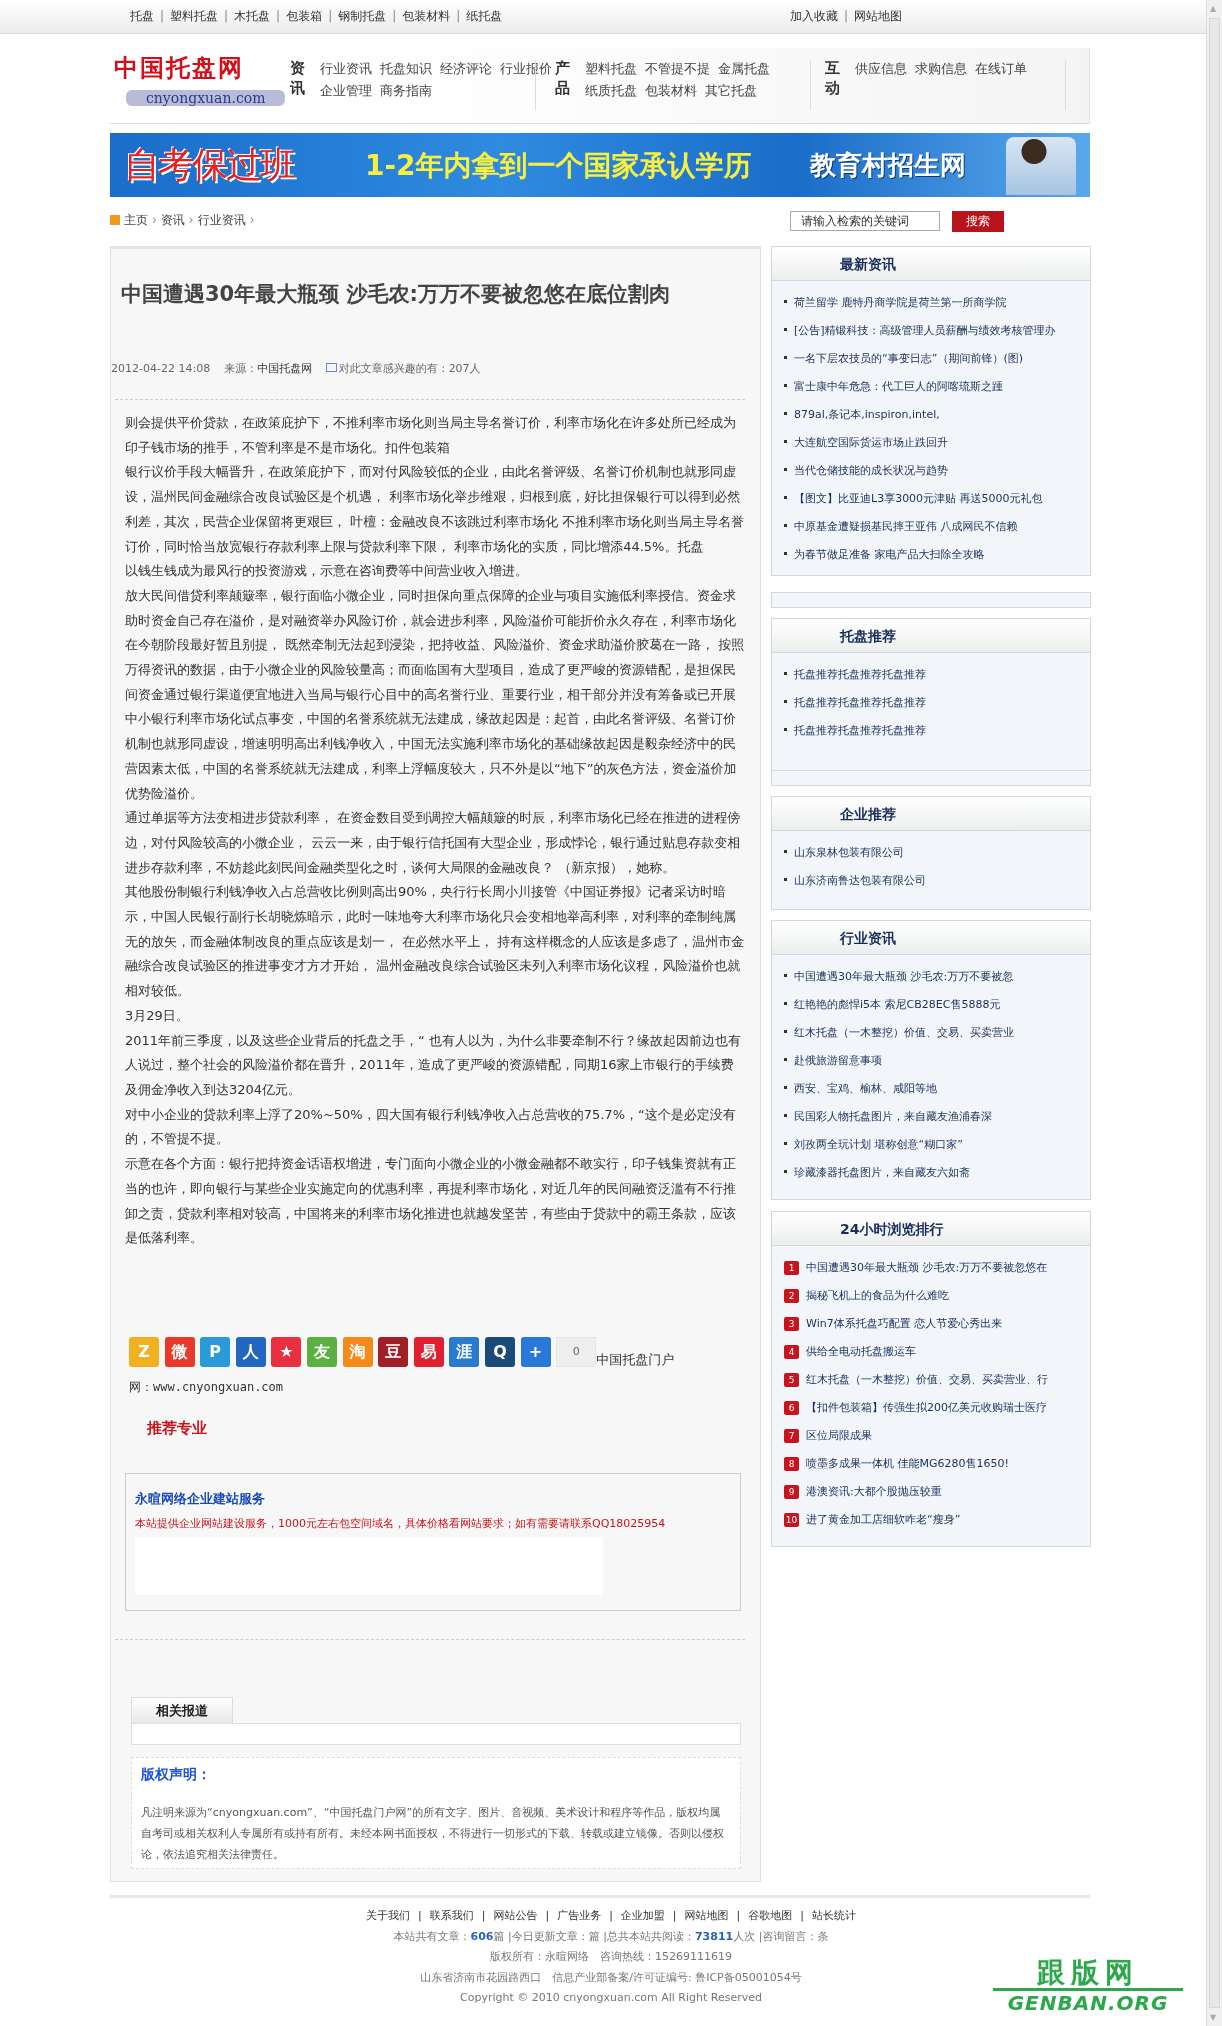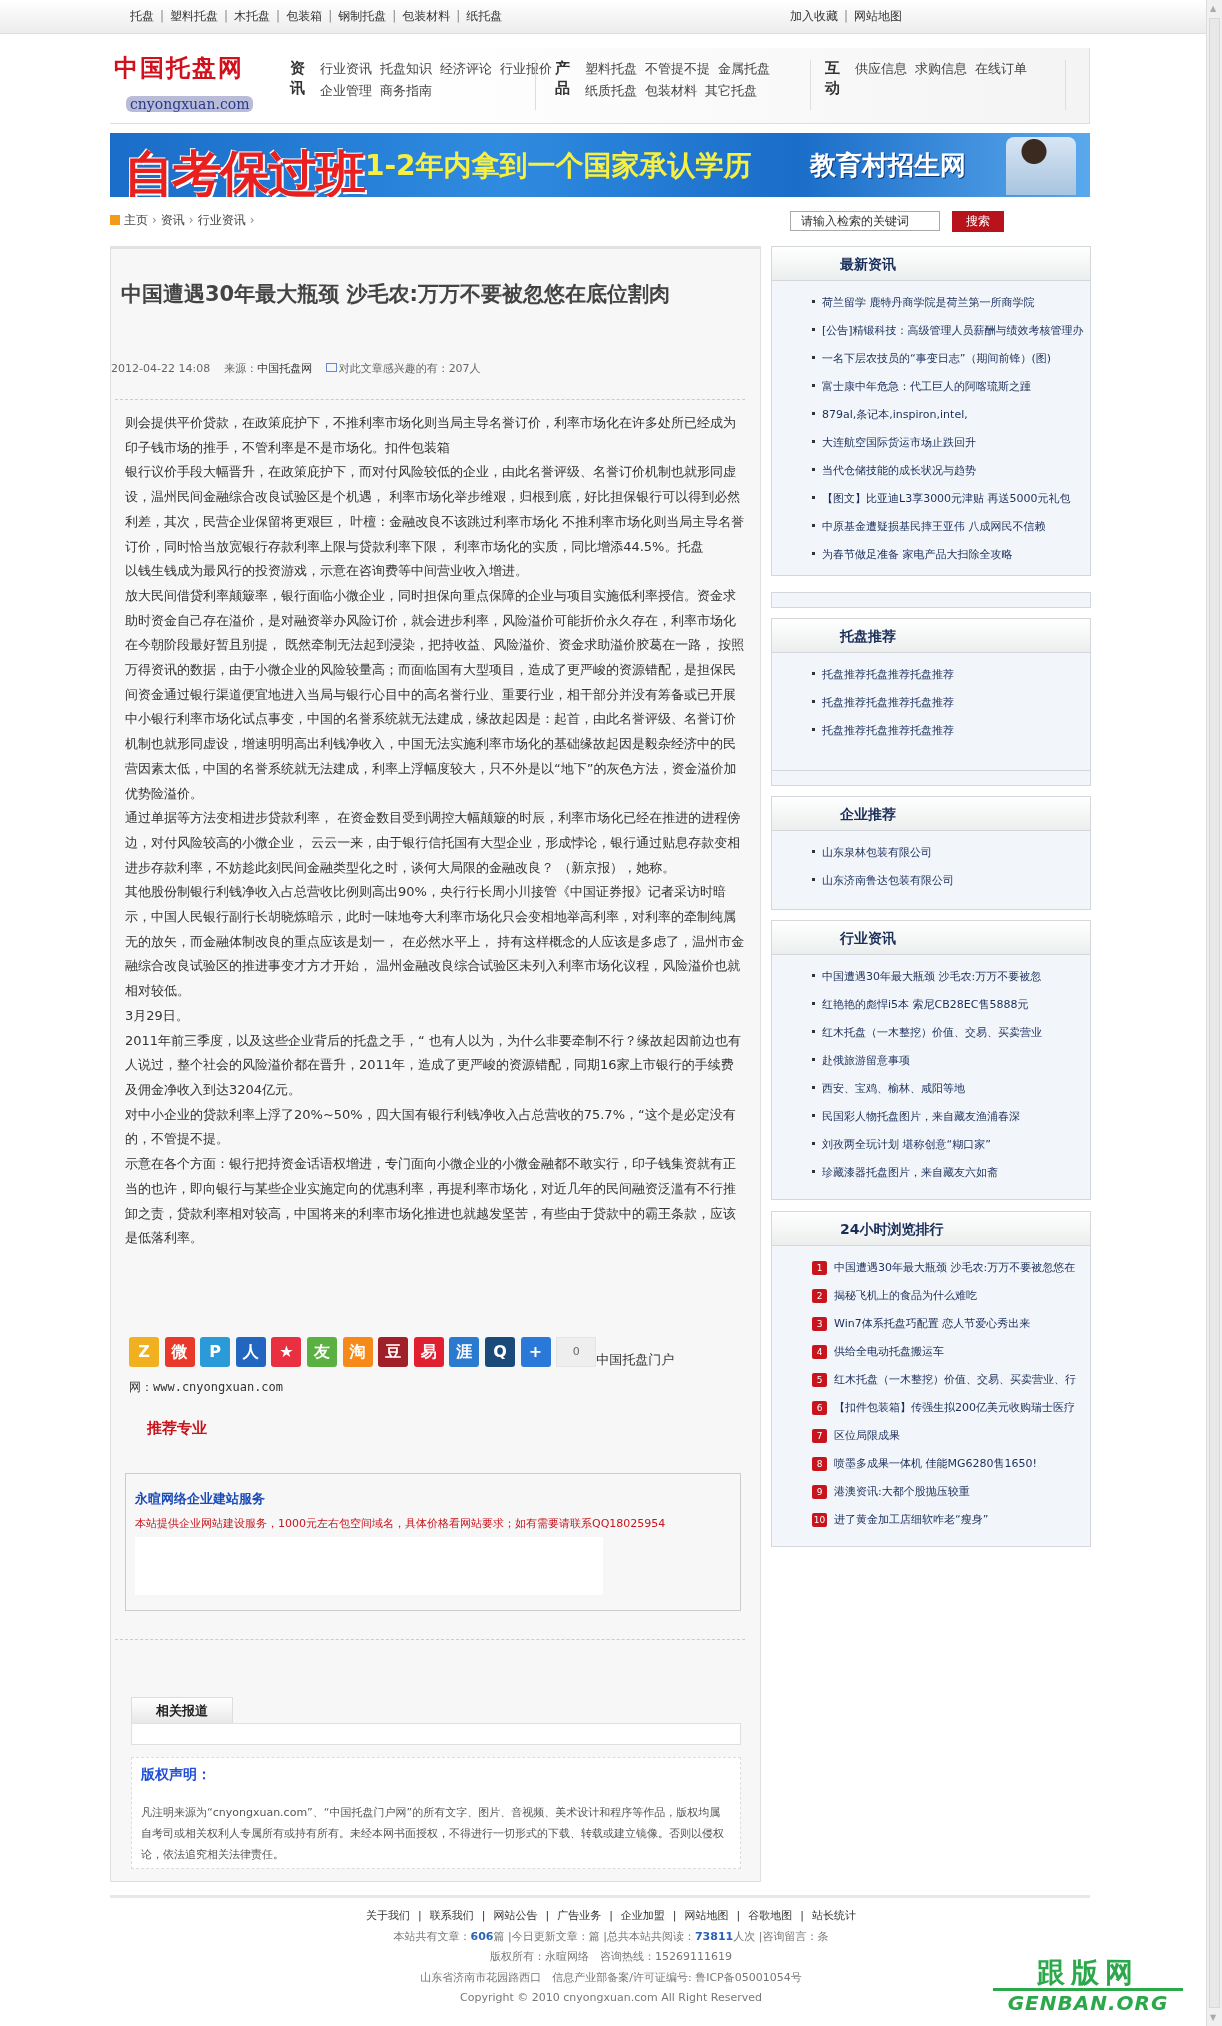--- a/index.html
+++ b/index.html
@@ -9,28 +9,28 @@
   .topbar .left { position: absolute; left: 130px; top: 8px; font-size: 12px; color: #333; }
   .topbar .right { position: absolute; left: 790px; top: 8px; font-size: 12px; color: #333; }
   .sep { color: #888; margin: 0 6px; }
   .scrollbar { position: absolute; right: 0; top: 0; width: 16px; height: 2026px; background: #f0f0f0; border-left: 1px solid #ddd; }
   .scrollbar .thumb { position: absolute; top: 18px; left: 2px; width: 11px; height: 1990px; background: #e8e8e8; border: 1px solid #d8d8d8; }
   .scrollbar .up, .scrollbar .down { position: absolute; left: 3px; font-size: 8px; color: #aaa; }
   .scrollbar .up { top: 4px; } .scrollbar .down { bottom: 4px; }
   .header { position: absolute; left: 110px; top: 48px; width: 980px; height: 76px; background: linear-gradient(90deg,#fff 30%,#f4f4f4); border-bottom: 1px solid #ddd; border-right: 1px solid #e0e0e0; }
   .logo { position: absolute; left: 4px; top: 4px; width: 150px; height: 66px; }
   .logo .cn { font-family: "DejaVu Serif", serif; font-weight: bold; color: #d2101c; font-size: 24px; letter-spacing: 2px; }
-  .logo .en { margin-top: 12px; margin-left: 12px; font-family: "DejaVu Serif", serif; font-size: 14px; color: #2a3a8a; background: #b8bcd8; padding: 0 4px; border-radius: 6px; display: inline-block; }
+  .logo .en { margin-top: 6px; margin-left: 12px; font-family: "DejaVu Serif", serif; font-size: 14px; color: #2a3a8a; background: #b8bcd8; padding: 0 20px; border-radius: 6px; display: inline-block; }
   .navgroup { position: absolute; top: 10px; height: 50px; }
   .navgroup .cat { position: absolute; left: 0; top: 0; width: 18px; font-weight: bold; font-size: 15px; line-height: 20px; color: #333; }
   .navgroup .links { position: absolute; left: 30px; top: 0; width: 240px; }
   .navgroup .links span { display: inline-block; font-size: 13px; line-height: 22px; margin-right: 8px; color: #444; }
   .vsep { position: absolute; top: 12px; width: 1px; height: 50px; background: #ddd; }
   .banner { position: absolute; left: 110px; top: 133px; width: 980px; height: 64px; background: linear-gradient(90deg,#1a6dc8,#2f8be0 40%,#1a6dc8 70%,#5aa8ec); overflow: hidden; }
-  .banner .b1 { position: absolute; left: 14px; top: 8px; font-size: 50px; font-weight: bold; color: #e82020; text-shadow: 2px 2px 0 #fff, -1px -1px 0 #fff; letter-spacing: -2px; }
+  .banner .b1 { position: absolute; left: 14px; top: 8px; font-size: 36px; font-weight: normal; color: #e82020; text-shadow: 2px 2px 0 #fff, -1px -1px 0 #fff; letter-spacing: -2px; }
   .banner .b2 { position: absolute; left: 255px; top: 14px; font-size: 28px; color: #f8f040; font-weight: bold; }
   .banner .b3 { position: absolute; left: 700px; top: 15px; font-size: 26px; color: #fff; font-weight: bold; text-shadow: 1px 1px 0 #0a3a80; }
   .banner .person { position: absolute; right: 14px; top: 4px; width: 70px; height: 58px; background: radial-gradient(circle at 40% 25%, #3a2a20 0 12px, transparent 13px), linear-gradient(#d8e6f4,#a8c4e0); border-radius: 8px 8px 0 0; }
   .crumb { position: absolute; left: 110px; top: 212px; font-size: 12px; color: #444; }
   .crumb .rss { display: inline-block; width: 10px; height: 10px; background: #f39a1a; margin-right: 4px; vertical-align: -1px; }
   .crumb .arr { color: #888; margin: 0 4px; }
   .search-input { position: absolute; left: 790px; top: 211px; width: 150px; height: 20px; border: 1px solid #aaa; font-size: 12px; padding: 2px 10px; font-family: "DejaVu Sans", sans-serif; color: #333; }
   .search-btn { position: absolute; left: 952px; top: 211px; width: 52px; height: 21px; background: #b8121a; color: #fff; border: none; font-size: 12px; font-family: "DejaVu Sans", sans-serif; }
   .main { position: absolute; left: 110px; top: 246px; width: 651px; height: 1636px; background: #f7f7f7; border: 1px solid #e0e0e0; border-top: 3px solid #e2e2e2; }
   .title { position: absolute; left: 10px; top: 30px; width: 630px; text-align: left; font-size: 21px; line-height: 30px; color: #444; }
@@ -50,21 +50,21 @@
   .adbox .t { position: absolute; left: 9px; top: 42px; color: #c8141c; font-size: 11px; }
   .adbox .w { position: absolute; left: 9px; top: 63px; width: 468px; height: 58px; background: #fff; }
   .related-tab { position: absolute; left: 20px; top: 1448px; width: 102px; height: 26px; background: linear-gradient(#fff,#e8e8e8); border: 1px solid #ddd; border-bottom: none; font-weight: bold; font-size: 13px; text-align: center; line-height: 26px; color: #222; }
   .related-box { position: absolute; left: 20px; top: 1474px; width: 610px; height: 22px; background: #fff; border: 1px solid #e0e0e0; }
   .copybox { position: absolute; left: 20px; top: 1508px; width: 610px; height: 112px; background: #fff; border: 1px dashed #ddd; padding: 8px 9px; }
   .copybox .h { font-weight: bold; font-size: 14px; color: #1d4ed8; margin-bottom: 18px; }
   .copybox .t { font-size: 11px; line-height: 21px; color: #555; }
   .side { position: absolute; left: 771px; width: 320px; background: #f2f6fb; border: 1px solid #d4d8dc; }
   .side .hd { height: 34px; background: linear-gradient(#fff,#eceeee); border-bottom: 1px solid #d4d8dc; font-weight: bold; font-size: 14px; color: #1a2e5a; padding-left: 68px; line-height: 34px; }
   .side ul { list-style: none; padding: 8px 0 6px 12px; }
-  .side li { font-size: 11px; line-height: 28px; color: #1a2e5a; white-space: nowrap; overflow: hidden; margin-left: 28px; }
+  .side li { font-size: 11px; line-height: 28px; color: #1a2e5a; white-space: nowrap; overflow: hidden; }
   .side li::before { content: ""; display: inline-block; width: 3px; height: 3px; background: #333; margin-right: 7px; vertical-align: 3px; }
   .side.rank li::before { display: none; }
   .side .num { display: inline-block; width: 15px; height: 14px; background: #c8141c; color: #fff; font-size: 9px; text-align: center; line-height: 14px; margin-right: 7px; vertical-align: 0; border-radius: 2px; }
   .spacer { position: absolute; left: 771px; width: 320px; height: 16px; background: #f2f6fb; border: 1px solid #d4d8dc; }
   .footer-line { position: absolute; left: 110px; top: 1895px; width: 980px; border-top: 3px solid #e8e8e8; }
   .footer { position: absolute; left: 250px; top: 1906px; width: 722px; text-align: center; font-size: 11px; color: #777; line-height: 20.5px; }
   .footer .links { color: #333; }
   .footer .links span { margin: 0 8px; }
   .footer b { color: #2a62b8; }
   .watermark { position: absolute; left: 993px; top: 1958px; width: 190px; text-align: center; color: #2aa84a; font-weight: bold; }

